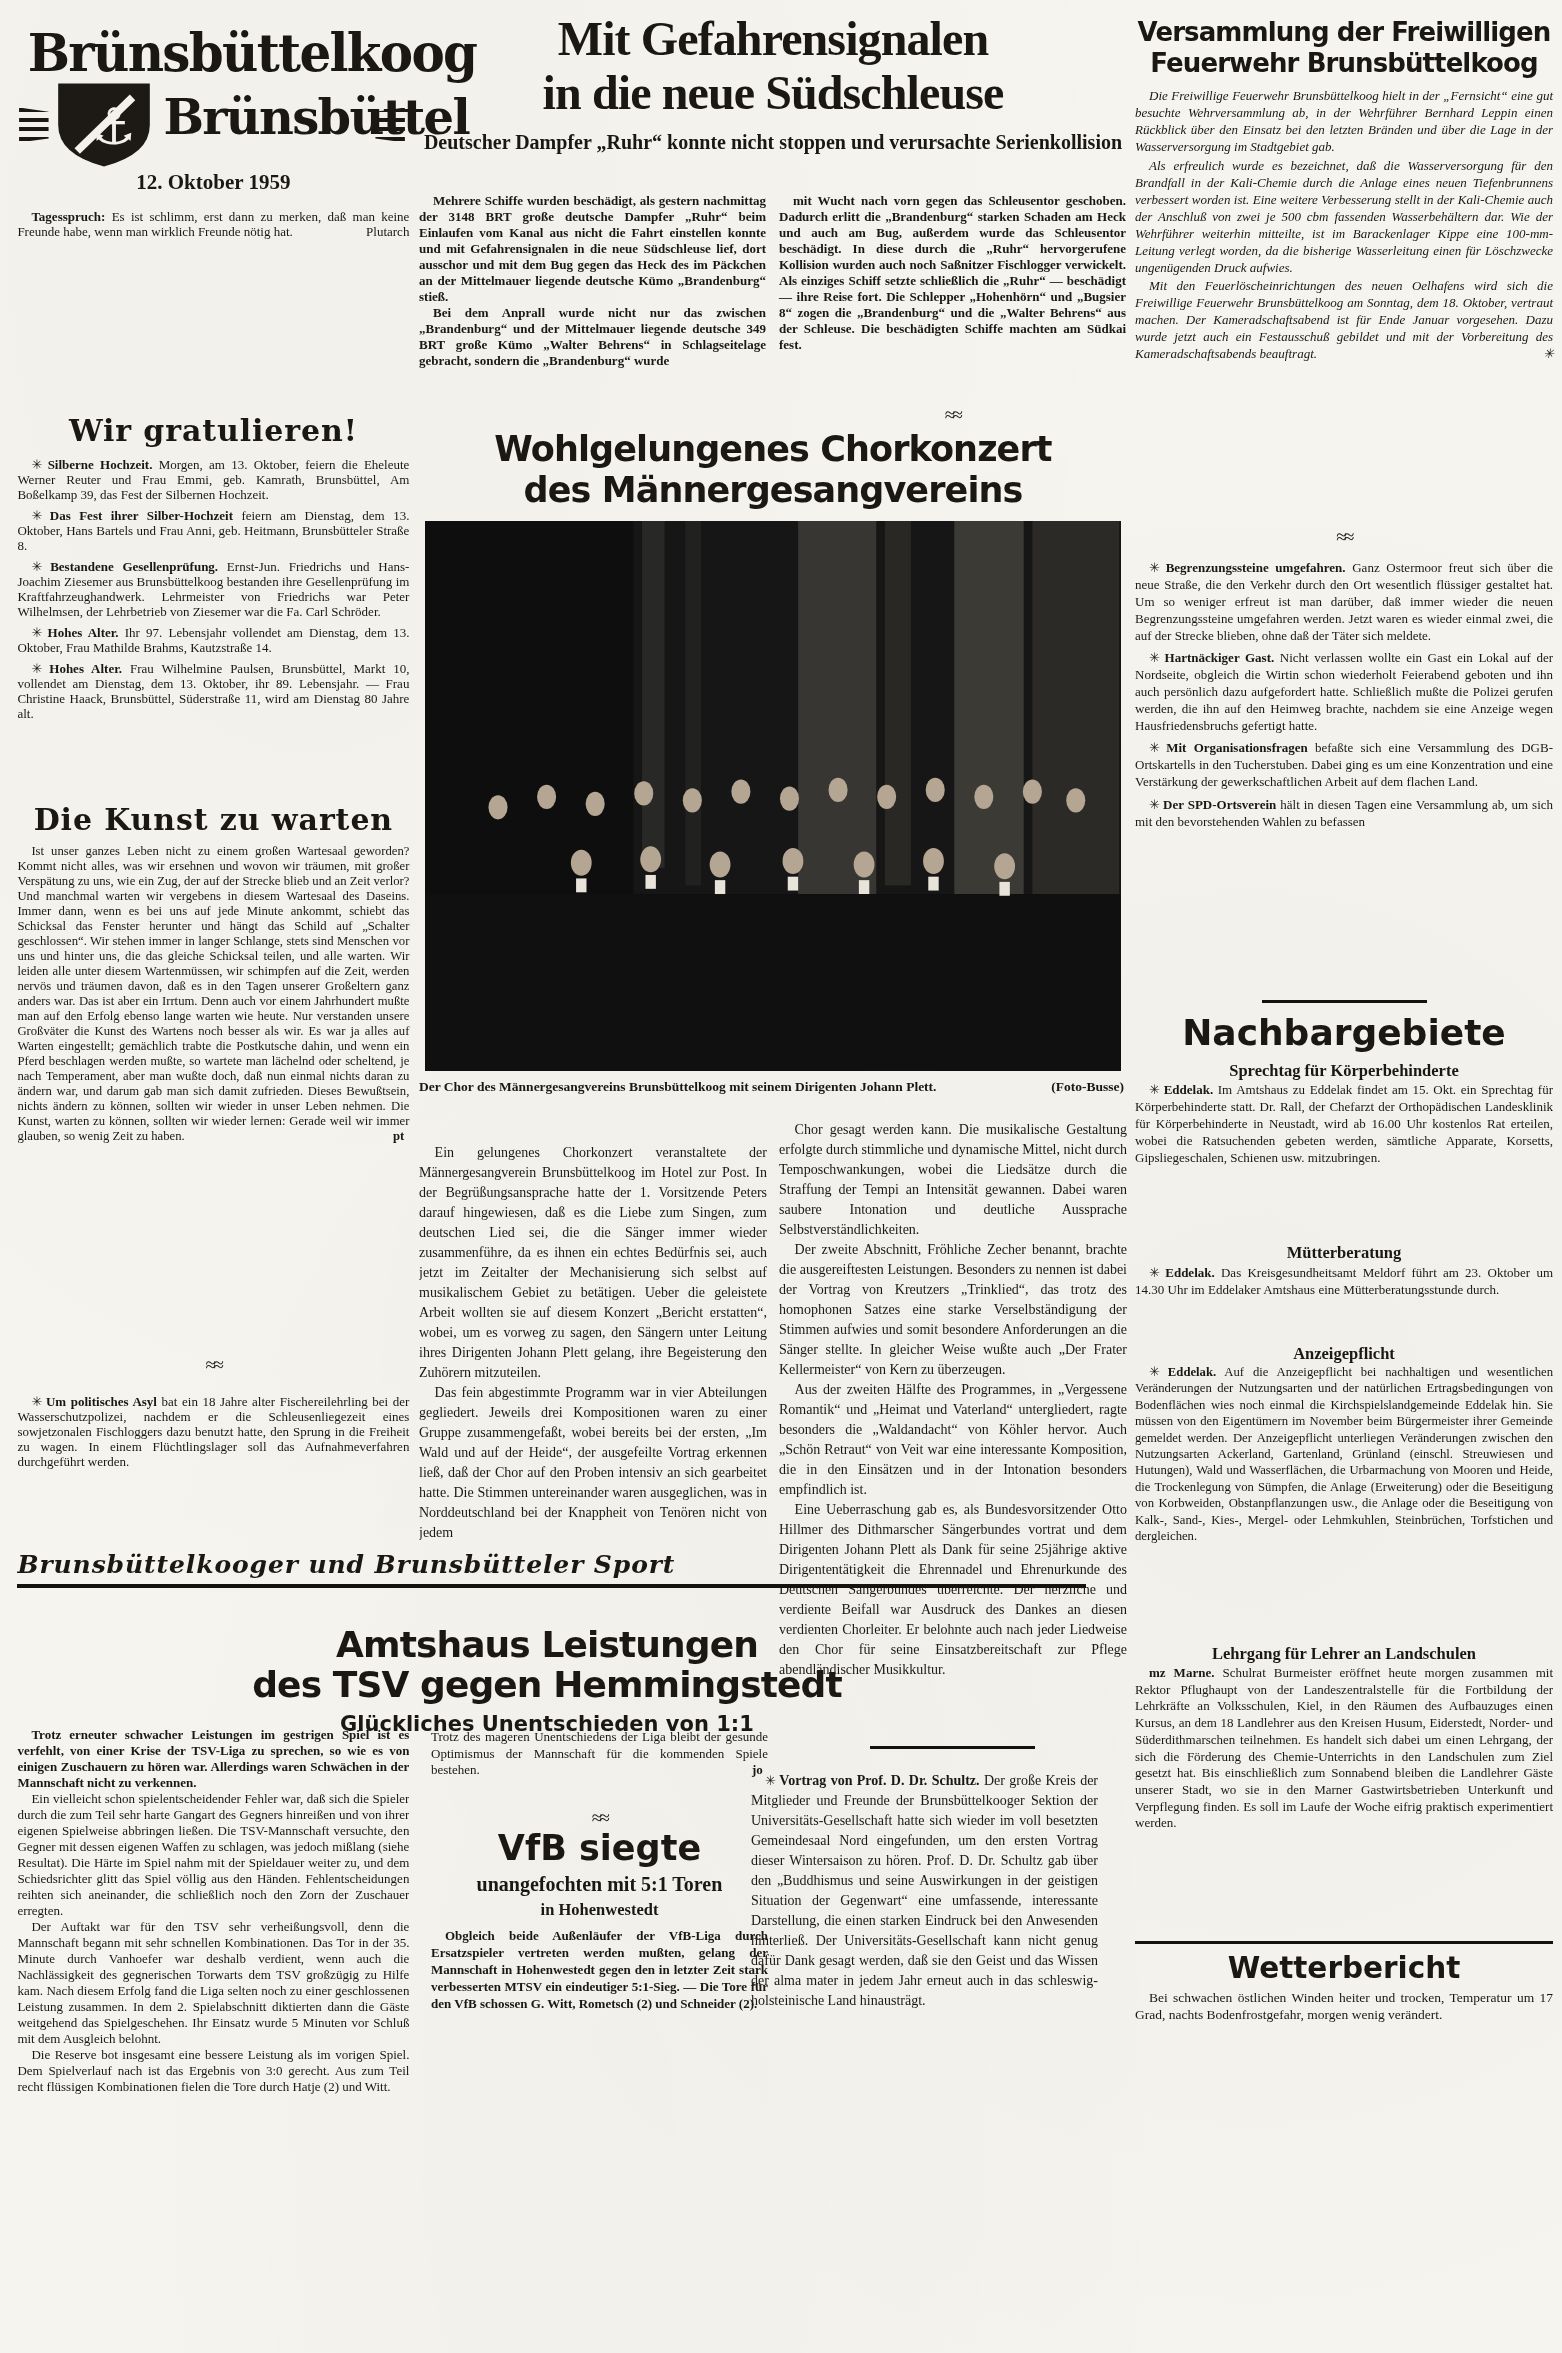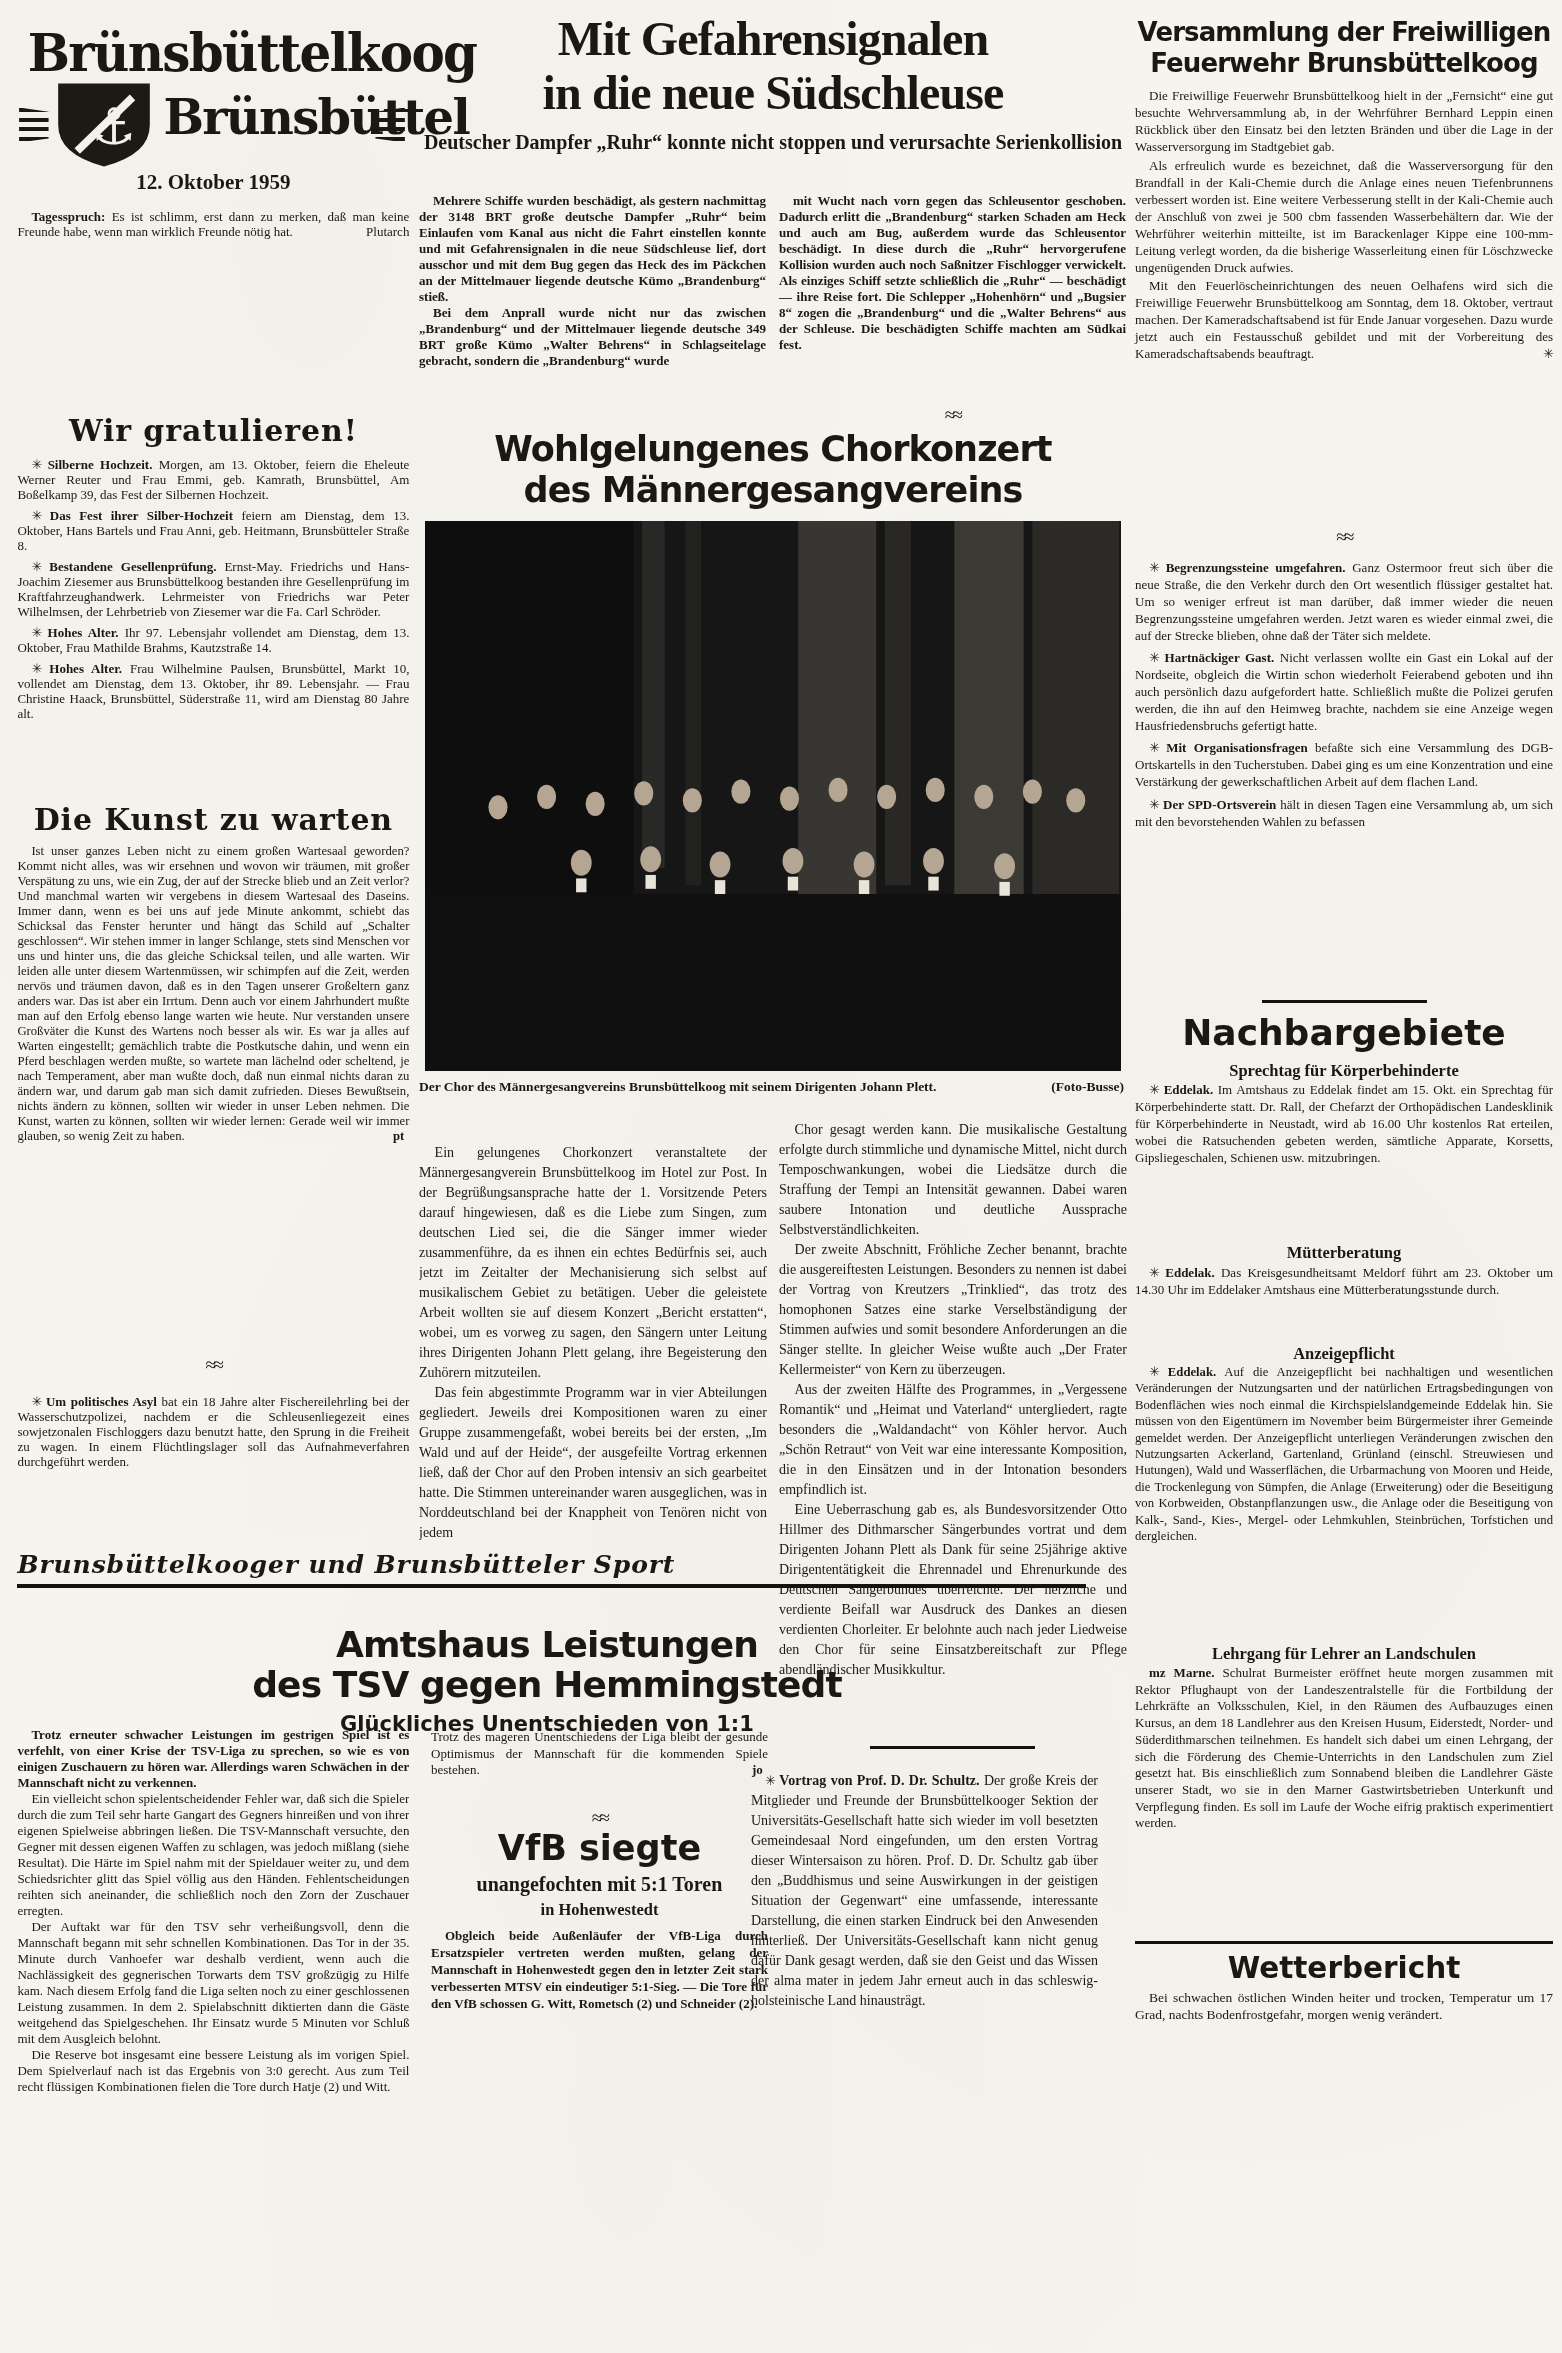--- a/index.html
+++ b/index.html
@@ -101,21 +101,21 @@
   .rule-short { height:2.6px; background:#15120e; width:165px; margin:0 auto; }
   #rule-chor { left:779px; top:1746px; width:347px; }
   #vortrag { left:751px; top:1771px; width:347px; }
   #vortrag p { font-size:14px; line-height:20px; }
 
   
   #fwhead { left:1133px; top:17.4px; width:422px; }
   .fw-h { font-family:"DejaVu Sans", sans-serif; font-weight:bold; font-size:26px; line-height:31px; text-align:center; letter-spacing:-0.9px; }
   #fwbody { left:1135px; top:87px; width:418px; }
   #fwbody p, .rightitems p, .nb p { font-size:13px; line-height:17px; text-align:justify; text-indent:14px; }
-  #fwbody p { margin-bottom:1.7px; }
+  #fwbody p { margin-bottom:1.7px;font-style:italic; }
   .endstar { float:right; }
 
   #squig-right { left:1135px; top:526px; width:418px; }
   #rightitems { left:1135px; top:559px; width:418px; }
   #rightitems p.item { font-size:13px; line-height:17px; margin-bottom:5.2px; }
 
   #rule-nb { left:1135px; top:1000px; width:418px; }
   #nbhead { left:1135px; top:1012px; width:418px; }
   .nb-h { font-family:"DejaVu Sans", sans-serif; font-weight:bold; font-size:36px; text-align:center; letter-spacing:0px; }
   .nb-sub { font-weight:bold; font-size:16.5px; text-align:center; font-family:"Liberation Serif", serif; }
@@ -161,21 +161,21 @@
     <b>Tagesspruch:</b>
     <span>Es ist schlimm, erst dann zu merken, daß man keine Freunde habe, wenn man wirklich Freunde nötig hat.</span>
     <span class="author">Plutarch</span>
   </p>
 </div>
 
 <div class="abs" id="gratulieren">
   <div class="sec-title">Wir gratulieren!</div>
   <p class="item"><span class="star">✳</span> <b>Silberne Hochzeit.</b> <span>Morgen, am 13. Oktober, feiern die Eheleute Werner Reuter und Frau Emmi, geb. Kamrath, Brunsbüttel, Am Boßelkamp 39, das Fest der Silbernen Hochzeit.</span></p>
   <p class="item"><span class="star">✳</span> <b>Das Fest ihrer Silber-Hochzeit</b> <span>feiern am Dienstag, dem 13. Oktober, Hans Bartels und Frau Anni, geb. Heitmann, Brunsbütteler Straße 8.</span></p>
-  <p class="item"><span class="star">✳</span> <b>Bestandene Gesellenprüfung.</b> <span>Ernst-May. Friedrichs und Hans-Joachim Ziesemer aus Brunsbüttelkoog bestanden ihre Gesellenprüfung im Kraftfahrzeughandwerk. Lehrmeister von Friedrichs war Peter Wilhelmsen, der Lehrbetrieb von Ziesemer war die Fa. Carl Schröder.</span></p>
+  <p class="item"><span class="star">✳</span> <b>Bestandene Gesellenprüfung.</b> <span>Ernst-Jun. Friedrichs und Hans-Joachim Ziesemer aus Brunsbüttelkoog bestanden ihre Gesellenprüfung im Kraftfahrzeughandwerk. Lehrmeister von Friedrichs war Peter Wilhelmsen, der Lehrbetrieb von Ziesemer war die Fa. Carl Schröder.</span></p>
   <p class="item"><span class="star">✳</span> <b>Hohes Alter.</b> <span>Ihr 97. Lebensjahr vollendet am Dienstag, dem 13. Oktober, Frau Mathilde Brahms, Kautzstraße 14.</span></p>
   <p class="item"><span class="star">✳</span> <b>Hohes Alter.</b> <span>Frau Wilhelmine Paulsen, Brunsbüttel, Markt 10, vollendet am Dienstag, dem 13. Oktober, ihr 89. Lebensjahr. — Frau Christine Haack, Brunsbüttel, Süderstraße 11, wird am Dienstag 80 Jahre alt.</span></p>
 </div>
 
 <div class="abs" id="kunst">
   <div class="sec-title">Die Kunst zu warten</div>
   <p class="body"><span>Ist unser ganzes Leben nicht zu einem großen Wartesaal geworden? Kommt nicht alles, was wir ersehnen und wovon wir träumen, mit großer Verspätung zu uns, wie ein Zug, der auf der Strecke blieb und an Zeit verlor? Und manchmal warten wir vergebens in diesem Wartesaal des Daseins. Immer dann, wenn es bei uns auf jede Minute ankommt, schiebt das Schicksal das Fenster herunter und hängt das Schild auf „Schalter geschlossen“. Wir stehen immer in langer Schlange, stets sind Menschen vor uns und hinter uns, die das gleiche Schicksal teilen, und alle warten. Wir leiden alle unter diesem Wartenmüssen, wir schimpfen auf die Zeit, werden nervös und träumen davon, daß es in den Tagen unserer Großeltern ganz anders war. Das ist aber ein Irrtum. Denn auch vor einem Jahrhundert mußte man auf den Erfolg ebenso lange warten wie heute. Nur verstanden unsere Großväter die Kunst des Wartens noch besser als wir. Es war ja alles auf Warten eingestellt; gemächlich trabte die Postkutsche dahin, und wenn ein Pferd beschlagen werden mußte, so wartete man lächelnd oder scheltend, je nach Temperament, aber man wußte doch, daß nun einmal nichts daran zu ändern war, und darum gab man sich damit zufrieden. Dieses Bewußtsein, nichts ändern zu können, sollten wir wieder in unser Leben nehmen. Die Kunst, warten zu können, sollten wir wieder lernen: Gerade weil wir immer glauben, so wenig Zeit zu haben.</span><span class="sig">pt</span></p>
 </div>
 
 <div class="abs squig" id="squig-left">≈≈</div>

